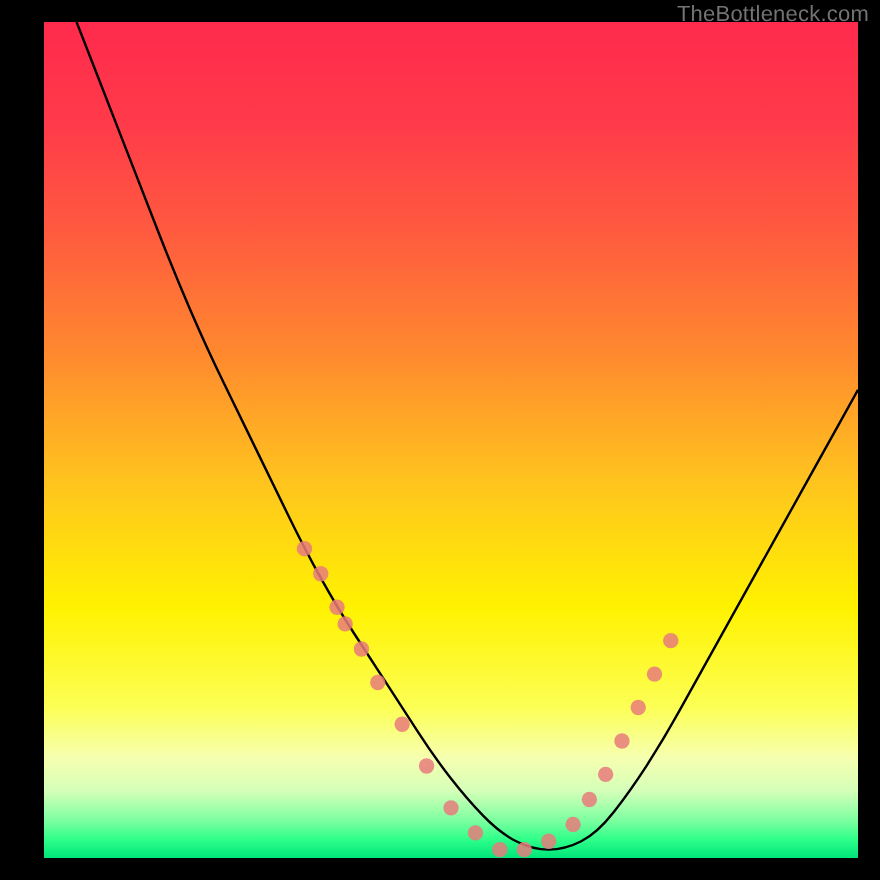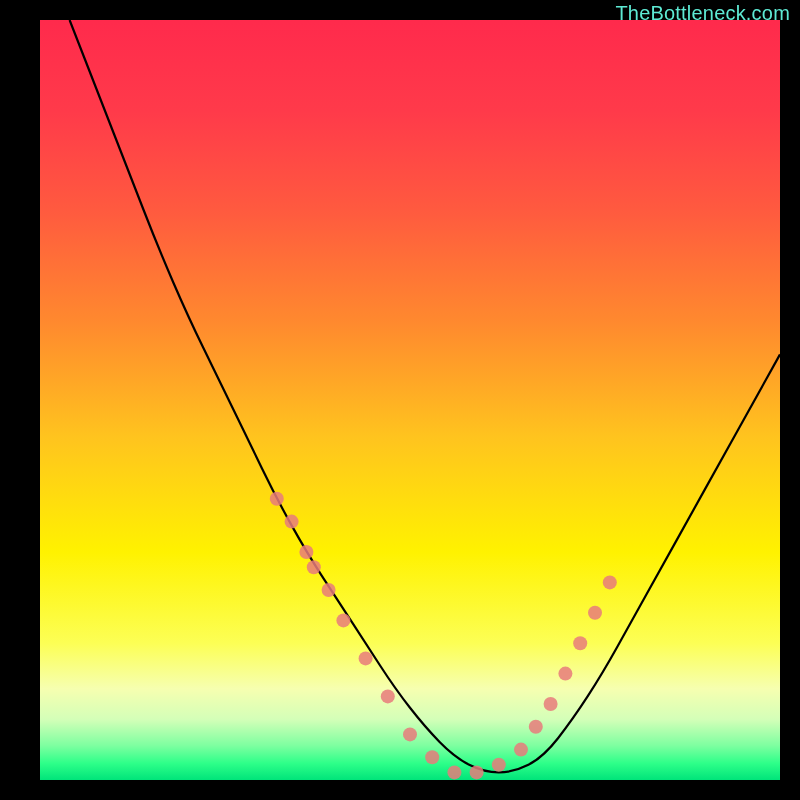--- a/index.html
+++ b/index.html
@@ -40,21 +40,21 @@
     width: 740px;
     height: 760px;
     overflow: visible;
   }
   .watermark {
     position: absolute;
     top: 2px;
     right: 10px;
     font-family: Arial, Helvetica, sans-serif;
     font-size: 20px;
-    color: #5eead4;
+    color: #737373;
     font-weight: 500;
     letter-spacing: 0.2px;
   }
 </style>
 </head>
 <body>
 
 <div class="frame">
 
   <div class="plot-area">

